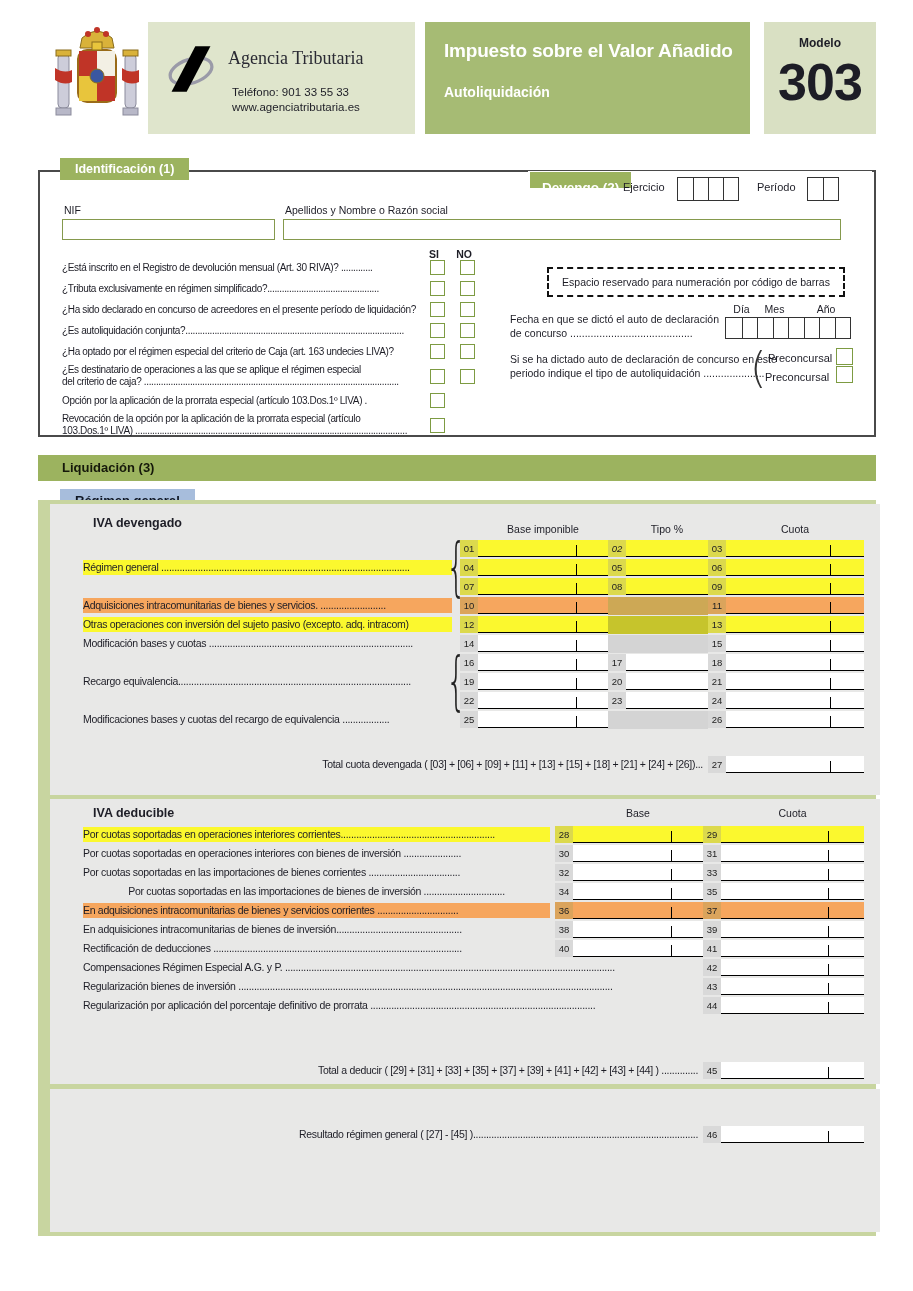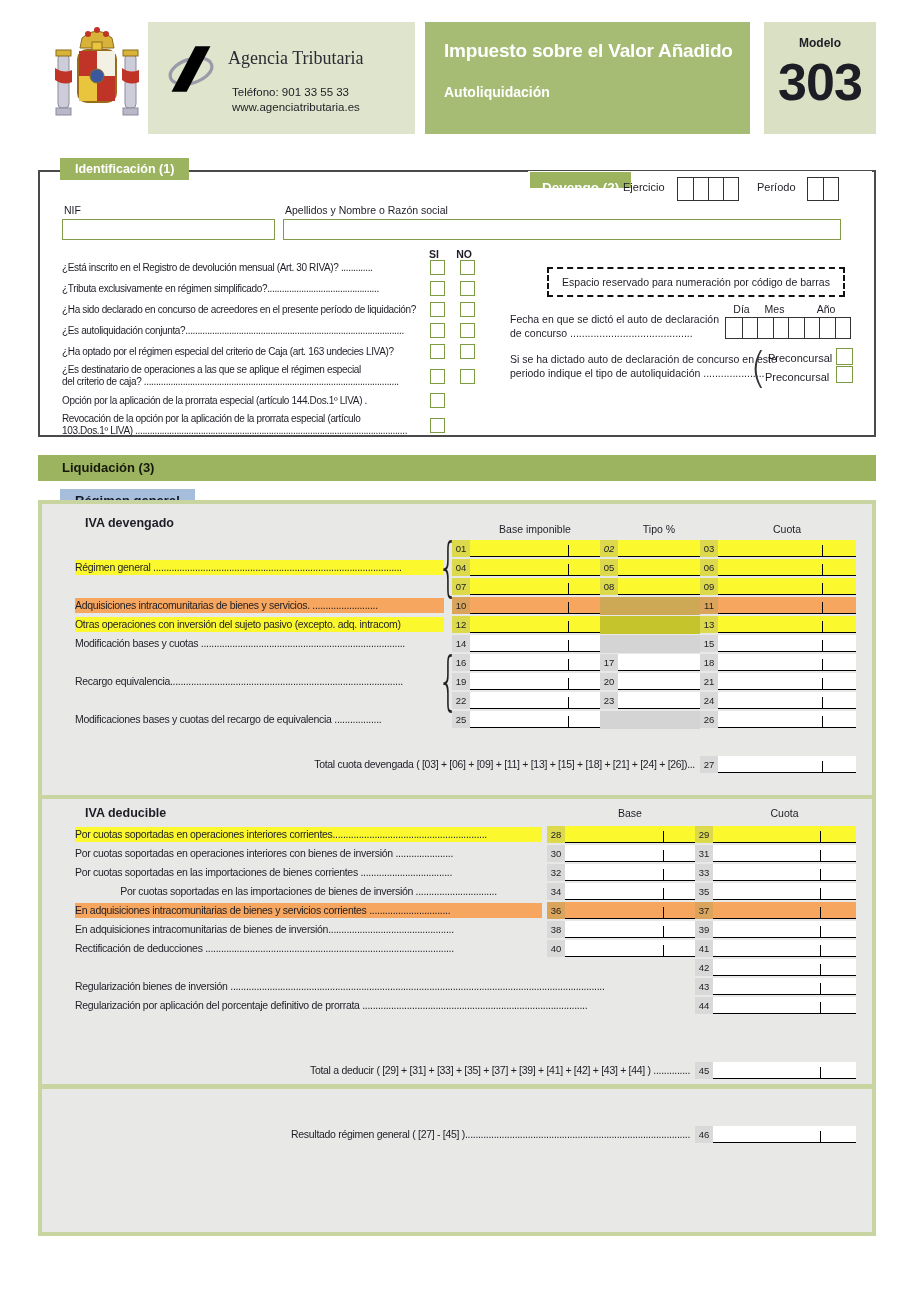--- a/index.html
+++ b/index.html
@@ -51,21 +51,21 @@
   .paren{position:absolute;font-family:"DejaVu Sans",sans-serif;font-weight:100;color:#333;}
   .paren::before{content:"(";}
   .cpre{position:absolute;font-size:11px;}
   .ccb{position:absolute;left:836px;width:17px;height:17px;border:1.5px solid var(--cb_green);background:#fff;}
   
   .liq-band{position:absolute;left:38px;top:455px;width:838px;height:26px;background:var(--green);
     color:#15180a;font-weight:bold;font-size:13px;line-height:26px;padding-left:24px;}
   .regimen{position:absolute;left:60px;top:489px;height:23px;line-height:23px;background:var(--blue);
     font-weight:bold;font-size:13px;padding:0 15px;color:#101826;}
   .liq-container{position:absolute;left:38px;top:500px;width:838px;height:736px;background:var(--border_green);}
-  .panel{position:absolute;left:4px;width:830px;background:var(--panel_gray);padding-left:35px;}
+  .panel{position:absolute;left:12px;width:830px;background:var(--panel_gray);padding-left:35px;}
   #panel1{top:4px;height:291px;} #panel2{top:299px;height:285px;} #panel3{top:589px;height:143px;}
   .p-title{position:absolute;left:43px;font-weight:bold;font-size:12.5px;}
   .col-h{position:absolute;font-size:10.5px;text-align:center;}
   .trow{position:absolute;left:0;height:19px;width:100%;}
   .rlabel{position:absolute;top:2px;height:15px;line-height:15px;font-size:10.5px;letter-spacing:-0.3px;
     white-space:nowrap;overflow:hidden;color:var(--ink);}
   .hl-yellow{background:var(--yellow);} .hl-orange{background:var(--orange);}
   .nb{position:absolute;top:1px;width:18px;height:17px;font-size:9.5px;line-height:17px;text-align:center;color:#222;}
   .s-white{background:var(--nb_gray);} .s-yellow{background:var(--yellow_nb);} .s-orange{background:var(--orange_nb);}
   .field{position:absolute;top:1px;height:17px;border-bottom:1px solid #000;}
@@ -200,21 +200,21 @@
         <div class="q-label">¿Es destinatario de operaciones a las que se aplique el régimen especial
 del criterio de caja? .........................................................................................................</div>
         <div class="q-cell">
           <div class="cb"></div>
         </div>
         <div class="q-cell">
           <div class="cb"></div>
         </div>
       </div>
       <div class="q-row">
-        <div class="q-label">Opción por la aplicación de la prorrata especial (artículo 144.Dos.1º LIVA) .</div>
+        <div class="q-label">Opción por la aplicación de la prorrata especial (artículo 103.Dos.1º LIVA) .</div>
         <div class="q-cell">
           <div class="cb"></div>
         </div>
         <div class="q-cell"></div>
       </div>
       <div class="q-row two">
         <div class="q-label">Revocación de la opción por la aplicación de la prorrata especial (artículo
 103.Dos.1º LIVA) ................................................................................................................</div>
         <div class="q-cell">
           <div class="cb"></div>
@@ -468,20 +468,21 @@
             <div class="nb s-white" style="left: 505px;">40</div>
             <div class="field f-white" style="left: 523px; width: 130px;">
               <div class="tick"></div>
             </div>
             <div class="nb s-white" style="left: 653px;">41</div>
             <div class="field f-white" style="left: 671px; width: 143px;">
               <div class="tick"></div>
             </div>
           </div>
           <div class="trow" style="top: 159px;">
+            <div class="rlabel" style="left: 33px; width: 615px;">Compensaciones Régimen Especial A.G. y P. ..............................................................................................................................</div>
             <div class="nb s-white" style="left: 653px;">42</div>
             <div class="field f-white" style="left: 671px; width: 143px;">
               <div class="tick"></div>
             </div>
           </div>
           <div class="trow" style="top: 178px;">
             <div class="rlabel" style="left: 33px; width: 615px;">Regularización bienes de inversión ...............................................................................................................................................</div>
             <div class="nb s-white" style="left: 653px;">43</div>
             <div class="field f-white" style="left: 671px; width: 143px;">
               <div class="tick"></div>

